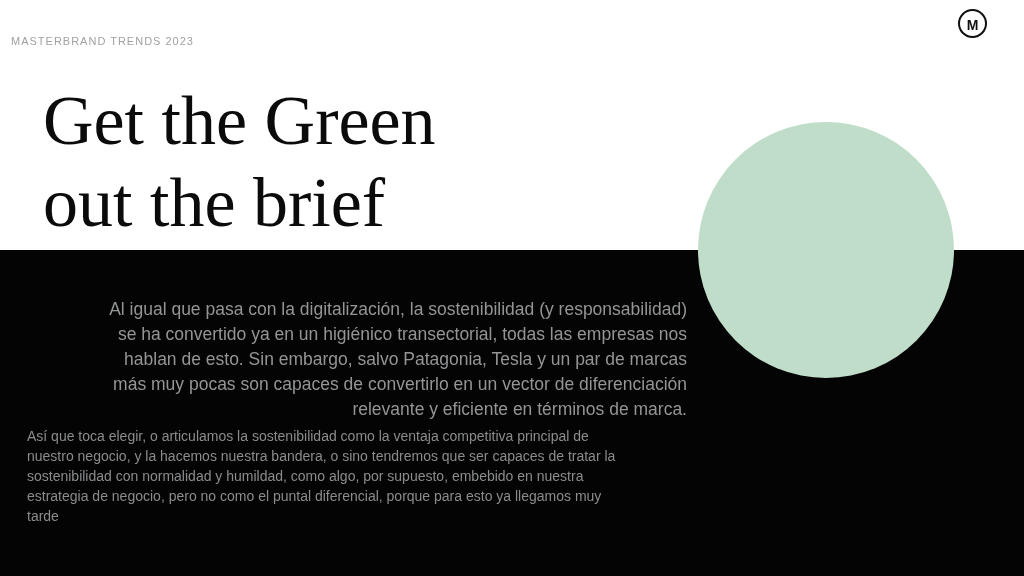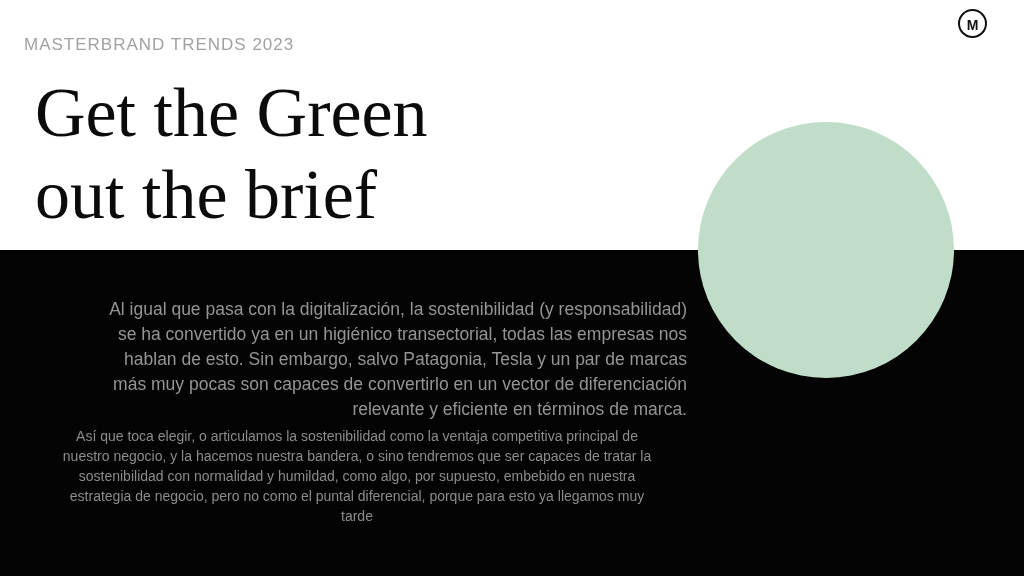--- a/index.html
+++ b/index.html
@@ -52,39 +52,39 @@
   .brand-logo-letter {
     font-family: "Liberation Sans", sans-serif;
     font-size: 14px;
     font-weight: bold;
     color: #101010;
     line-height: 1;
     transform: translateY(0.5px);
   }
   .eyebrow {
     position: absolute;
-    left: 24px;
+    left: 11px;
     top: 35px;
-    font-size: 17px;
+    font-size: 11px;
     letter-spacing: 1px;
     color: #a1a1a1;
     z-index: 3;
     white-space: pre-line;
   }
   .headline {
     position: absolute;
     left: 27px;
     top: 64px;
     font-family: "Liberation Serif", serif;
     font-weight: normal;
     font-size: 70px;
     line-height: 82px;
     color: #0b0b0b;
     letter-spacing: 0;
-    margin: 8px;
+    margin: 16px;
     white-space: pre-line;
     z-index: 3;
   }
   .paragraph-primary {
     position: absolute;
     left: 27px;
     top: 297px;
     width: 660px;
     font-size: 17.5px;
     line-height: 25px;
@@ -96,21 +96,20 @@
   .paragraph-secondary {
     position: absolute;
     left: 27px;
     top: 426px;
     width: 660px;
     font-size: 14px;
     line-height: 20px;
     color: #8a8c8e;
     white-space: pre-line;
     z-index: 3;
-    text-align: center;
   }
 </style>
 </head>
 <body>
 
 <div class="slide">
 
   <div class="black-panel"></div>
 
   <div class="green-circle"></div>

